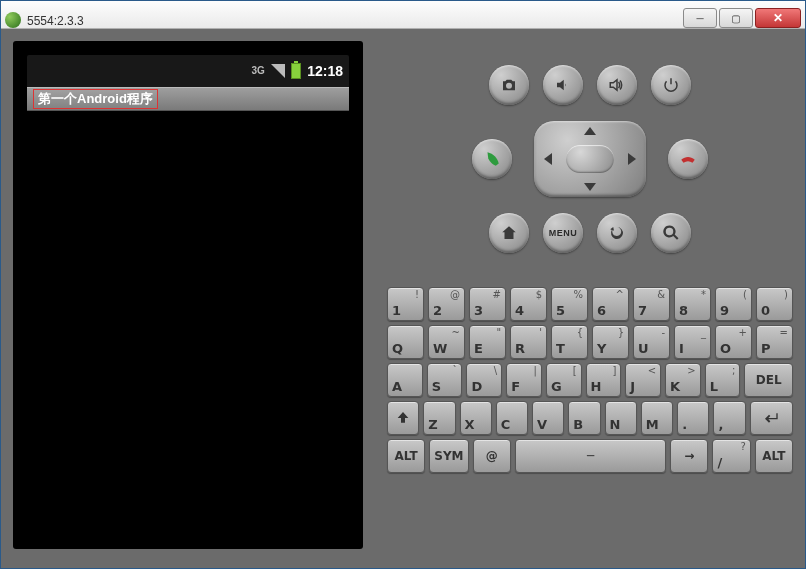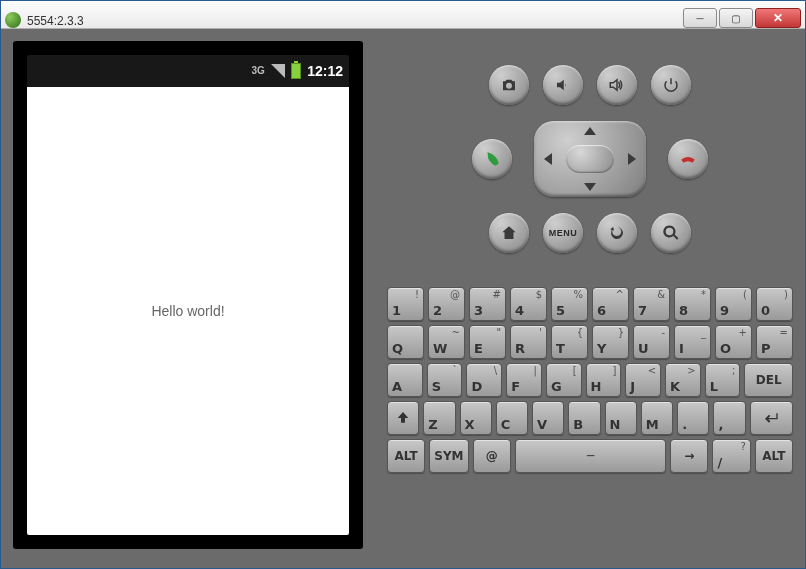--- a/index.html
+++ b/index.html
@@ -76,24 +76,24 @@
 
   <div class="client">
 
     <div class="phone-panel">
       <div class="phone">
         <div class="phone-screen">
           <div class="statusbar">
             <span class="net">3G</span>
             <span class="signal"></span>
             <span class="battery"></span>
-            <span>12:12</span>
-          </div>
-          <div class="app-body">
-            <span>Hello world!</span>
+            <span>12:18</span>
+          </div>
+          <div class="app-titlebar">
+            <span class="app-title-box">第一个Android程序</span>
           </div>
         </div>
       </div>
     </div>
 
     <div class="controls-panel">
       <div class="hw-buttons">
 
         <div class="btn-row">
           <div class="cbtn">

